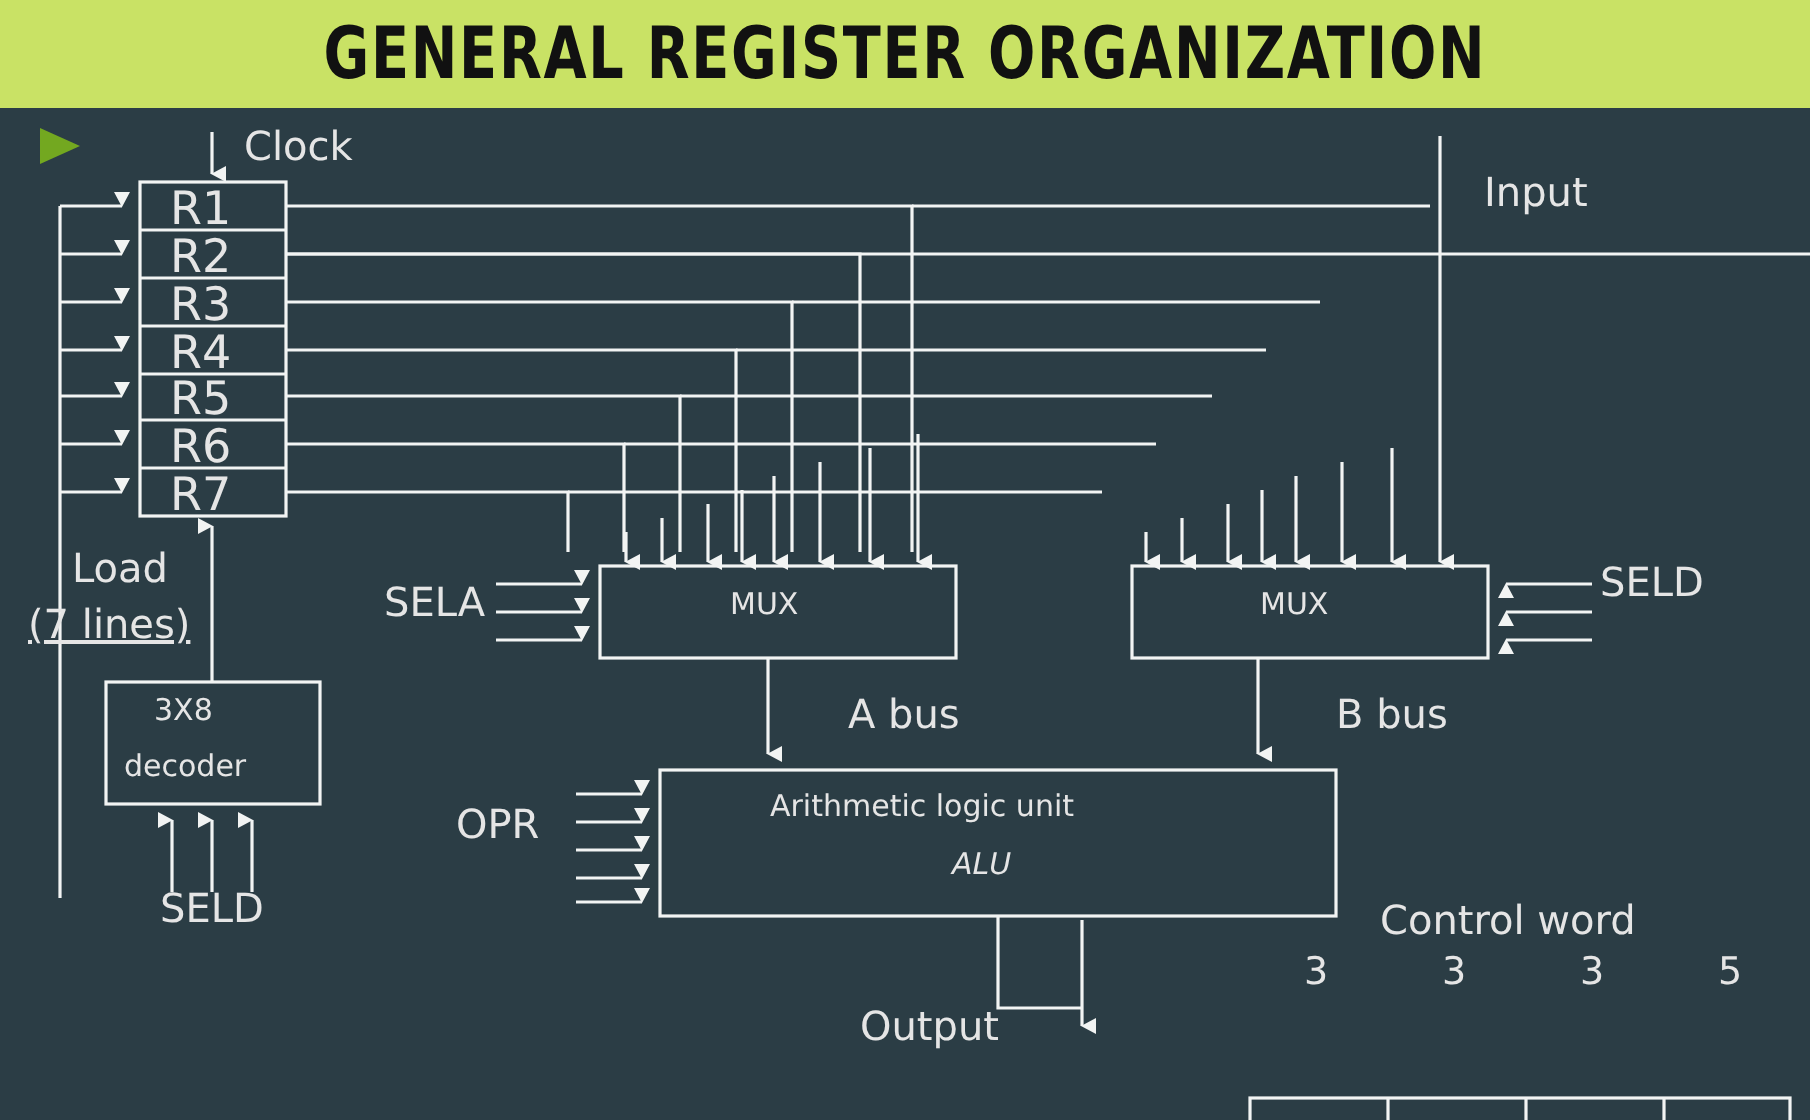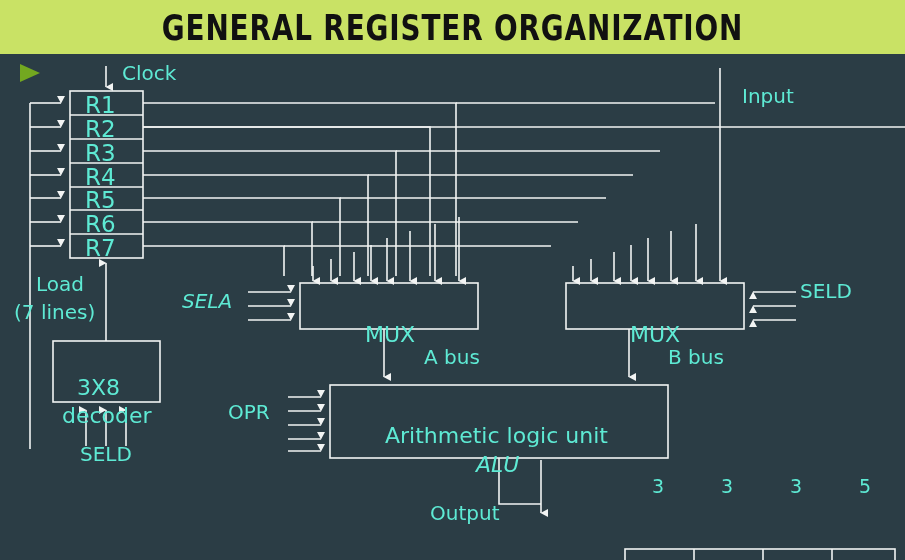--- a/index.html
+++ b/index.html
@@ -28,26 +28,26 @@
     transform:scaleX(0.86);
     transform-origin:center center;
     white-space:nowrap;
   }
 
   
   #diagram{position:absolute;left:0;top:54px;width:905px;height:506px;display:block;}
 
   
   .lbl{
-    position:absolute;color:#5eead4;
+    position:absolute;color:#e5e5e5;
     font-family:"DejaVu Sans","Liberation Sans",sans-serif;
     white-space:nowrap;line-height:1;
   }
   .reg-lbl{font-size:23px;}
-  .box-lbl{font-size:22px;margin-top:29px;}
+  .box-lbl{font-size:15px;}
   .sig-lbl{font-size:20px;}
   .cw-num{font-size:19px;}
 </style>
 </head>
 <body>
 
 <div id="stage">
 
   <div class="header">
     <div class="header-title">GENERAL REGISTER ORGANIZATION</div>
@@ -179,38 +179,39 @@
   <div class="lbl reg-lbl" style="left:85px;top:166px;">R4</div>
   <div class="lbl reg-lbl" style="left:85px;top:189px;">R5</div>
   <div class="lbl reg-lbl" style="left:85px;top:213px;">R6</div>
   <div class="lbl reg-lbl" style="left:85px;top:237px;">R7</div>
 
   <div class="lbl sig-lbl" style="left:122px;top:63px;">Clock</div>
   <div class="lbl sig-lbl" style="left:742px;top:86px;text-align:center;">Input</div>
   <div class="lbl sig-lbl" style="left:430px;top:503px;">Output</div>
 
   <div class="lbl sig-lbl" style="left:36px;top:274px;">Load</div>
-  <div class="lbl sig-lbl" style="left:14px;top:302px;">(7 lines)</div>
-
-  <div class="lbl sig-lbl" style="left:182px;top:291px;font-style:italic;">SELA</div>
+  <div class="lbl sig-lbl" style="left:14px;top:302px;text-decoration:underline;">(7 lines)</div>
+
+  <div class="lbl sig-lbl" style="left:192px;top:291px;">SELA</div>
   <div class="lbl sig-lbl" style="left:800px;top:281px;">SELD</div>
   <div class="lbl sig-lbl" style="left:80px;top:444px;">SELD</div>
   <div class="lbl sig-lbl" style="left:228px;top:402px;">OPR</div>
 
   <div class="lbl sig-lbl" style="left:424px;top:347px;">A bus</div>
   <div class="lbl sig-lbl" style="left:668px;top:347px;">B bus</div>
 
   <div class="lbl box-lbl" style="left:77px;top:348px;">3X8</div>
   <div class="lbl box-lbl" style="left:62px;top:376px;">decoder</div>
 
   <div class="lbl box-lbl" style="left:365px;top:295px;">MUX</div>
   <div class="lbl box-lbl" style="left:630px;top:295px;">MUX</div>
 
   <div class="lbl box-lbl" style="left:385px;top:396px;">Arithmetic logic unit</div>
   <div class="lbl box-lbl" style="left:476px;top:425px;font-style:italic;">ALU</div>
 
+  <div class="lbl sig-lbl" style="left:690px;top:450px;">Control word</div>
 
   <div class="lbl cw-num" style="left:652px;top:477px;">3</div>
   <div class="lbl cw-num" style="left:721px;top:477px;">3</div>
   <div class="lbl cw-num" style="left:790px;top:477px;">3</div>
   <div class="lbl cw-num" style="left:859px;top:477px;">5</div>
 
 </div>
 
 </body></html>

